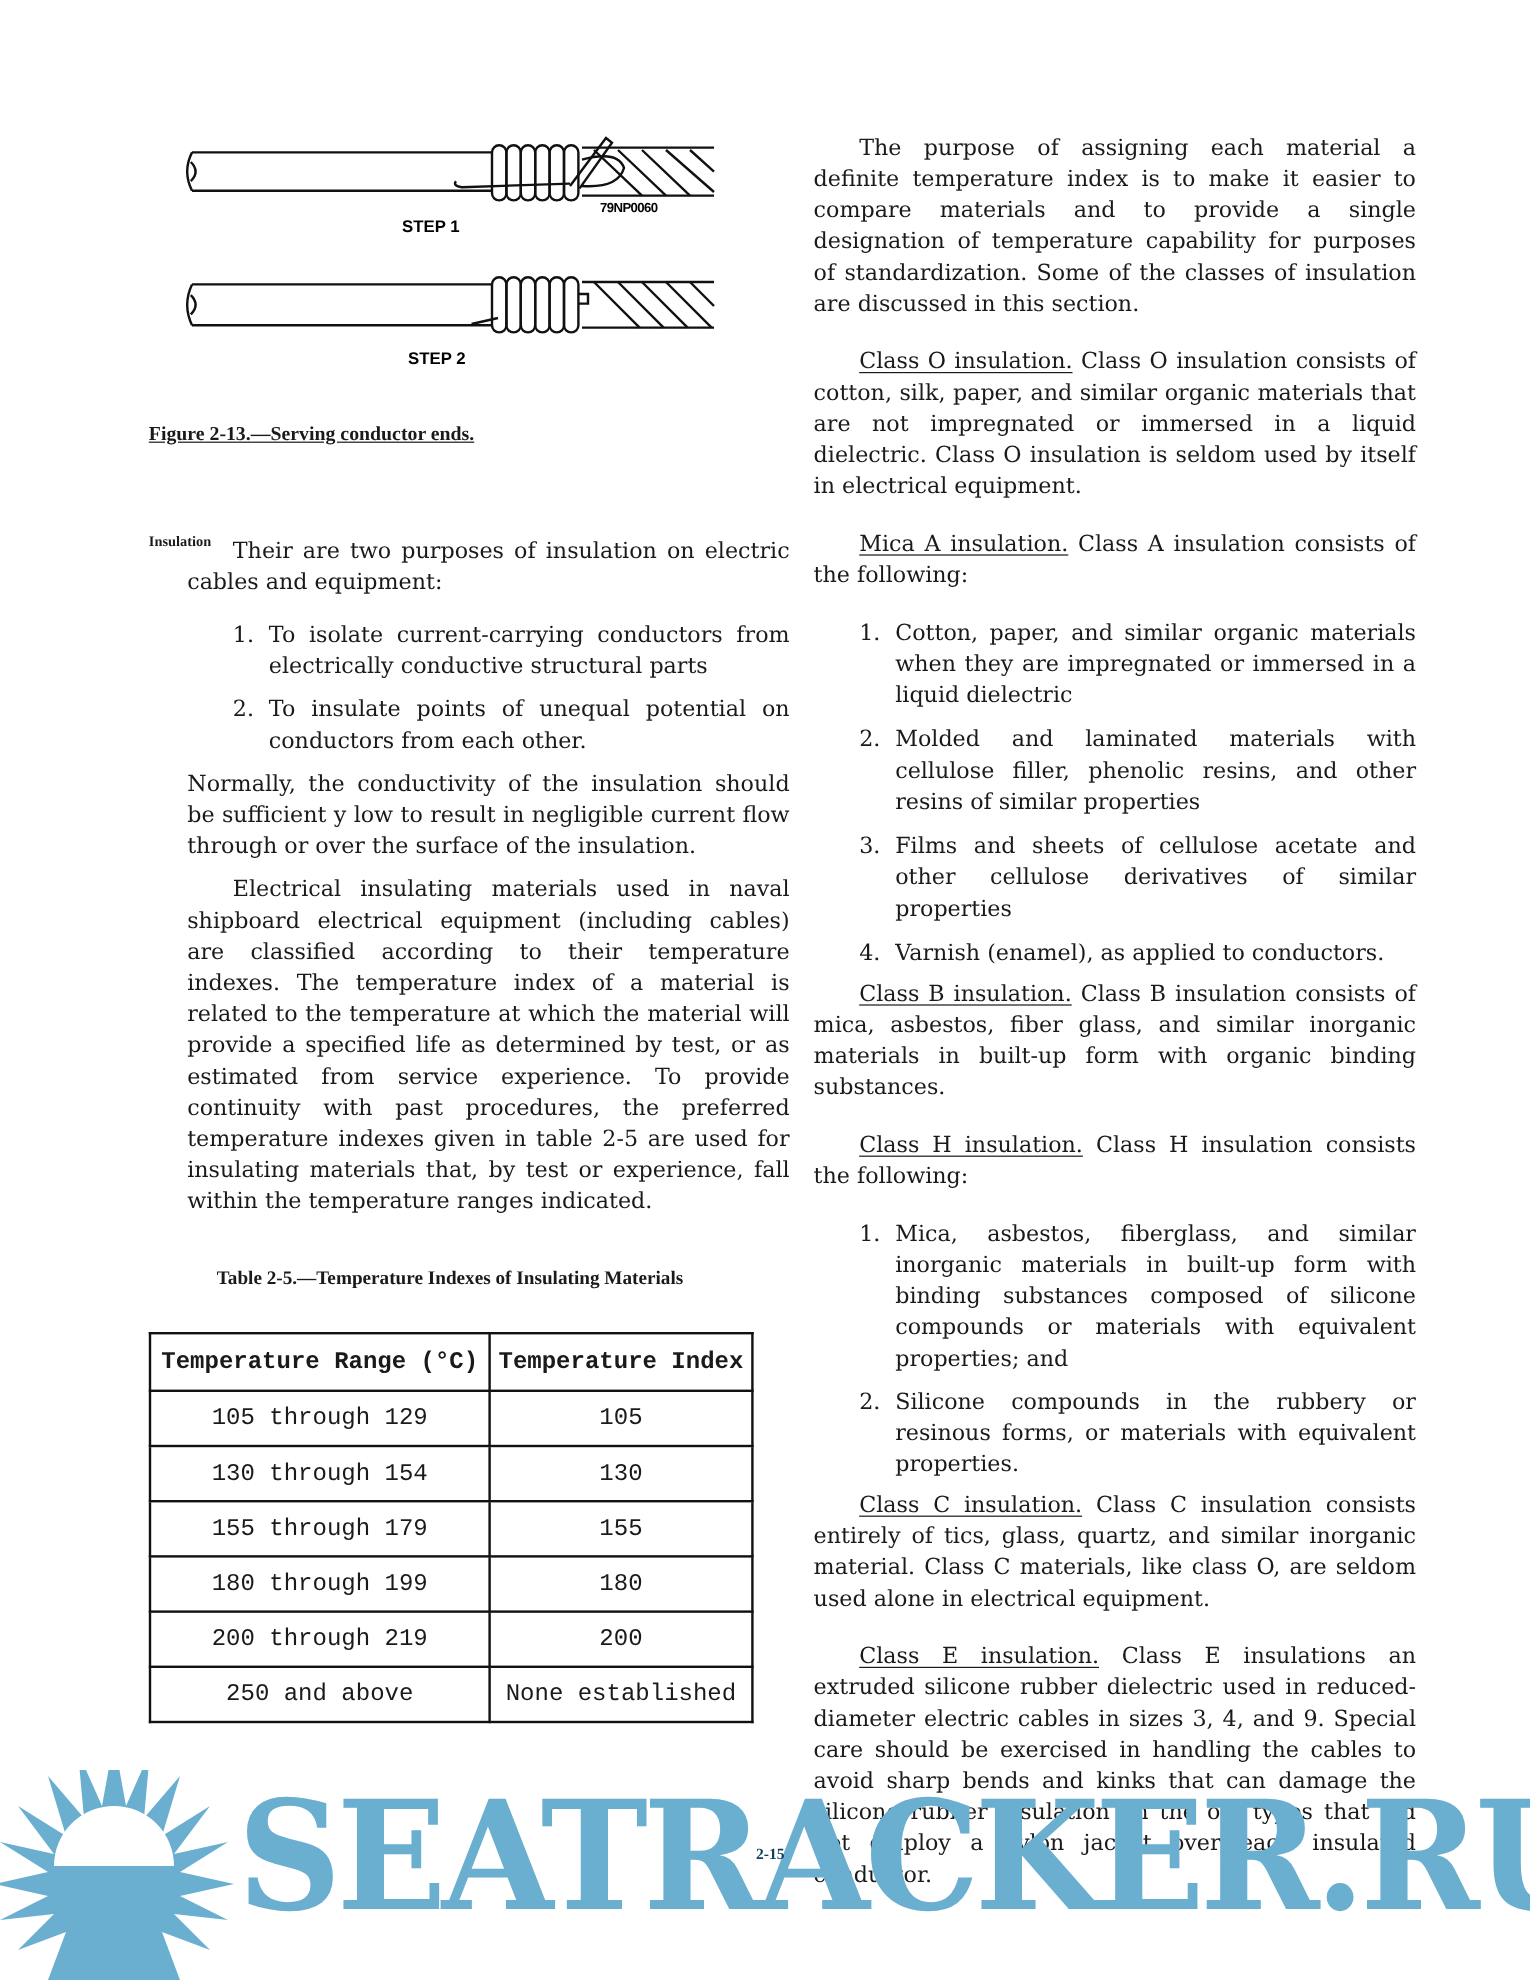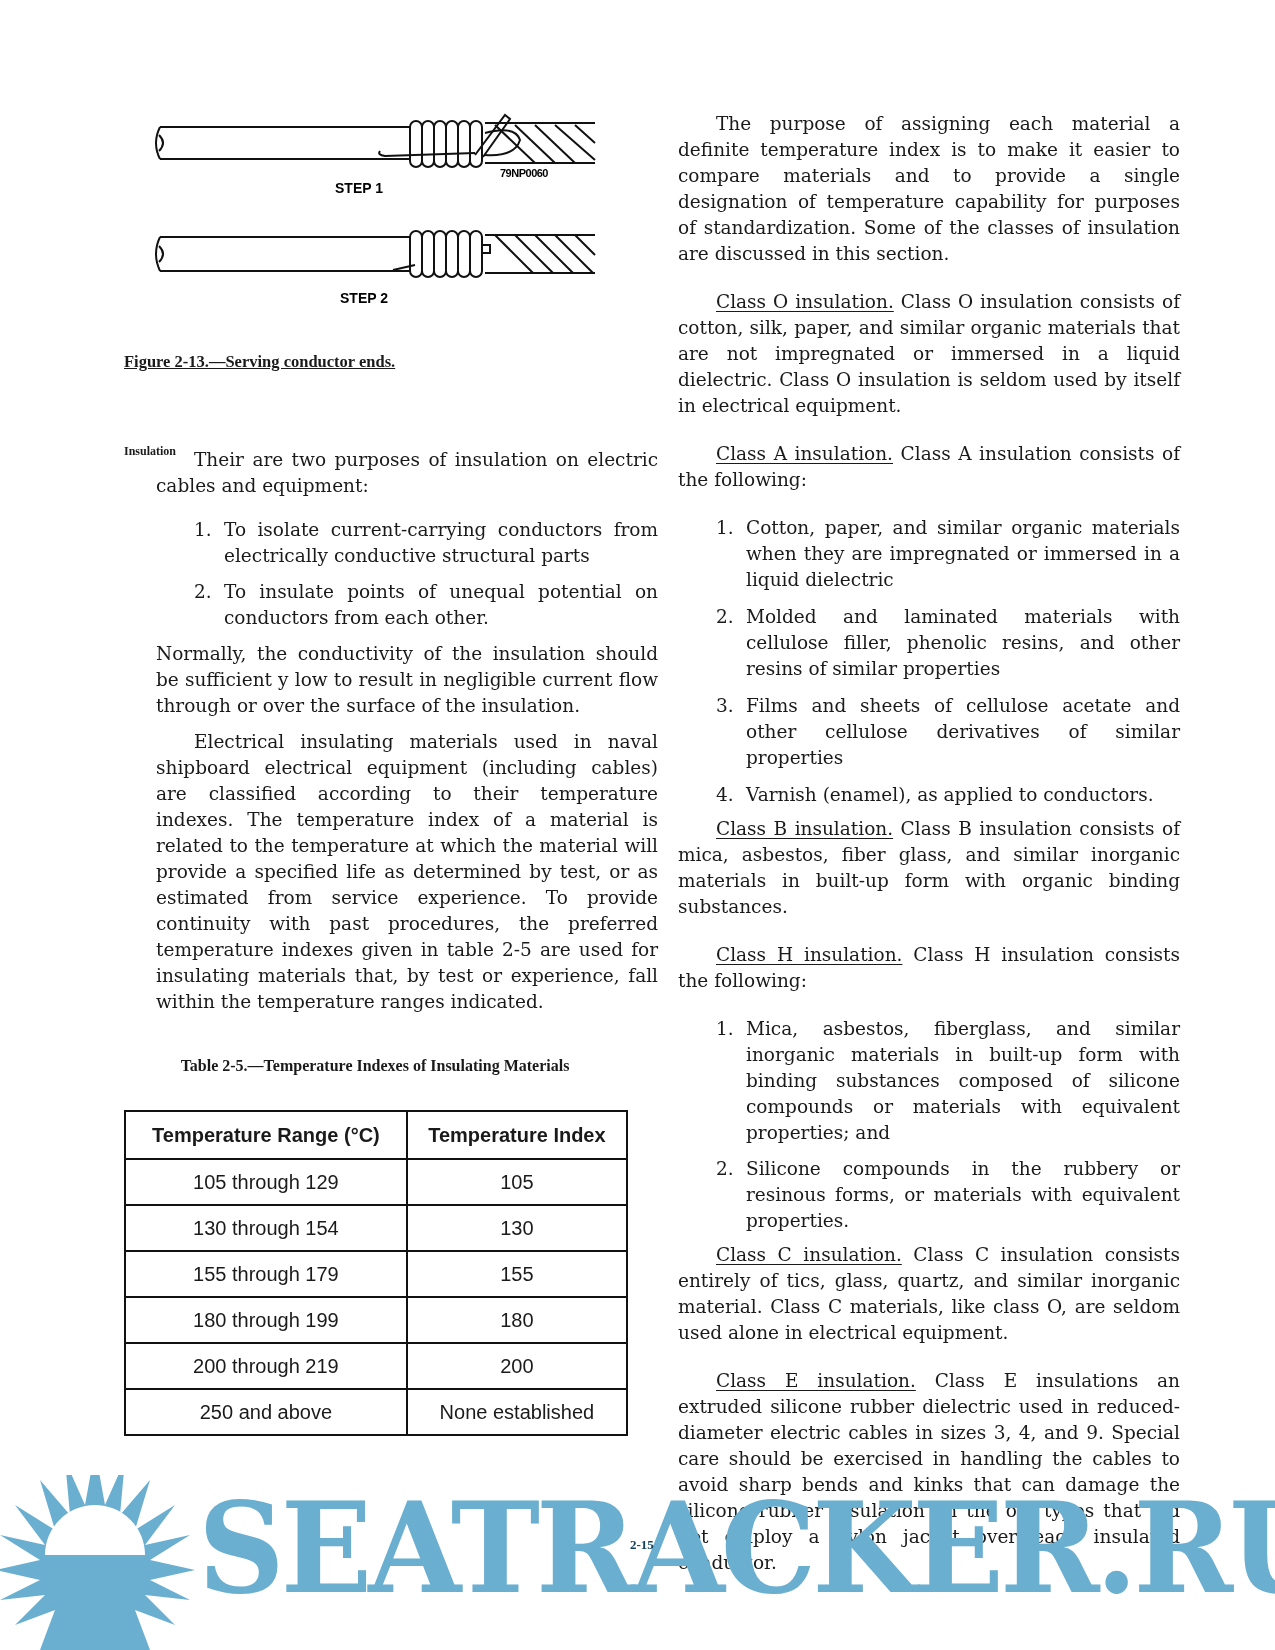--- a/index.html
+++ b/index.html
@@ -17,21 +17,21 @@
   .step { position: absolute; font-family: "Liberation Sans", sans-serif; font-weight: bold; font-size: 14px; }
   .figid { position: absolute; font-family: "Liberation Sans", sans-serif; font-weight: bold; font-size: 11px; letter-spacing: -0.5px; }
   .heading { position: absolute; left: 124px; top: 403px; font-weight: bold; font-size: 12px;
              font-family: "Liberation Serif", serif; margin-top: 41px; }
   ol.list { margin: 0; padding: 0; list-style: none; }
   ol.list li { position: relative; padding-left: 30px; text-align: justify; }
   ol.list li .num { position: absolute; left: 0; top: 0; }
   .tcap { position: absolute; left: 124px; width: 502px; top: 1057px; text-align: center;
           font-family: "Liberation Serif", serif; font-weight: bold; font-size: 16px; }
   table.temp { position: absolute; left: 124px; top: 1110px; width: 504px; border-collapse: collapse;
-               font-family: Liberation Sans, sans-serif; font-size: 20px; }
+               font-family: Liberation Mono, monospace; font-size: 20px; }
   table.temp th, table.temp td { border: 2px solid #111; text-align: center; height: 44px; padding: 0; }
   table.temp th { font-weight: bold; height: 46px; }
   .watermark { position: absolute; left: 0; top: 1475px; width: 1275px; height: 175px; pointer-events: none; }
   .wm-text { position: absolute; left: 198px; top: 1488px; font-family: "DejaVu Serif", serif;
              font-weight: bold; font-size: 120px; letter-spacing: -4px; color: #6aaed0; line-height: 1; transform: scaleY(1.05);}
   .page-num { position: absolute; left: 630px; top: 1537px; font-weight: bold; font-size: 13px;
               font-family: "Liberation Serif", serif; color: #0f3d5a; }
 </style>
 </head>
 <body>
@@ -117,21 +117,21 @@
         <td>None established</td>
       </tr>
   </tbody>
 </table>
 
 <div class="col right" style="top:80px;margin-top:31px;">
   <p class="indent">The purpose of assigning each material a definite temperature index is to make it easier to compare materials and to provide a single designation of temperature capability for purposes of standardization. Some of the classes of insulation are discussed in this section.</p>
 
   <p class="indent" style="margin-top:22px;"><span class="u">Class O insulation.</span><span> Class O insulation consists of cotton, silk, paper, and similar organic materials that are not impregnated or immersed in a liquid dielectric. Class O insulation is seldom used by itself in electrical equipment.</span></p>
 
-  <p class="indent" style="margin-top:22px;"><span class="u">Class A insulation.</span><span> Class A insulation consists of the following:</span></p>
+  <p class="indent" style="margin-top:22px;"><span class="u">Mica A insulation.</span><span> Class A insulation consists of the following:</span></p>
   <ol class="list" style="margin:22px 0 8px 38px;">
     <li style="margin-bottom:11px;"><span class="num">1.</span><span>Cotton, paper, and similar organic materials when they are impregnated or immersed in a liquid dielectric</span></li>
     <li style="margin-bottom:11px;"><span class="num">2.</span><span>Molded and laminated materials with cellulose filler, phenolic resins, and other resins of similar properties</span></li>
     <li style="margin-bottom:11px;"><span class="num">3.</span><span>Films and sheets of cellulose acetate and other cellulose derivatives of similar properties</span></li>
     <li><span class="num">4.</span><span>Varnish (enamel), as applied to conductors.</span></li>
   </ol>
 
   <p class="indent"><span class="u">Class B insulation.</span><span> Class B insulation consists of mica, asbestos, fiber glass, and similar inorganic materials in built-up form with organic binding substances.</span></p>
 
   <p class="indent" style="margin-top:22px;"><span class="u">Class H insulation.</span><span> Class H insulation consists the following:</span></p>

